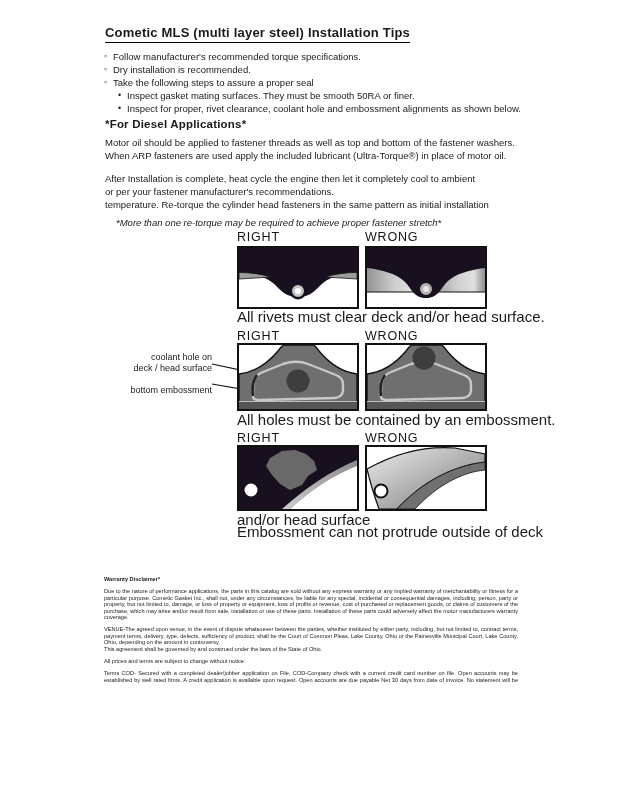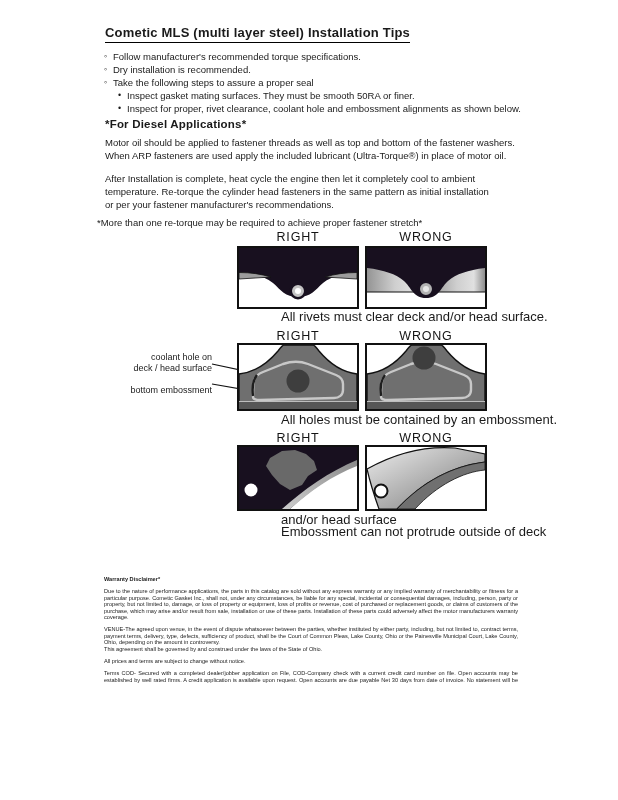--- a/index.html
+++ b/index.html
@@ -12,22 +12,22 @@
     font-size:13px; font-weight:bold; letter-spacing:0.2px;
     border-bottom:1.5px solid #000; padding-bottom:2px; display:inline-block;
   }
   .bullets { font-size:9.5px; line-height:13px; }
   .brow { display:flex; white-space:nowrap; }
   .brow .mk { width:9px; flex:0 0 9px; font-size:9px; }
   .brow.sub { margin-left:14px; }
   .brow.sub .mk { width:9px; flex:0 0 9px; }
   .section-head { font-size:11.5px; font-weight:bold; letter-spacing:0.2px; }
   .body-line { font-size:9.5px; line-height:13px; white-space:nowrap; }
-  .fig-label { font-size:12.5px; letter-spacing:0.8px; width:122px; text-align:center; color:#141414; }
-  .caption { font-size:13px; line-height:12px; white-space:nowrap;margin-left:44px; }
+  .fig-label { font-size:12.5px; letter-spacing:0.8px; width:122px; color:#141414; }
+  .caption { font-size:15px; line-height:12px; white-space:nowrap; }
   .annot { font-size:9px; line-height:11px; text-align:right; width:112px;margin-top:8px; }
   .legal { font-size:5.6px; line-height:6.4px; width:414px; text-align:justify; color:#222; }
   .legal .lh { font-weight:bold; margin:0 0 6px 0; }
   .legal p { margin:0 0 6px 0; }
   .legal p.tight { margin-bottom:0; }
   .pagenum { font-size:14px; letter-spacing:0.3px; color:#be185d; }
 </style>
 </head>
 <body>
 
@@ -58,24 +58,24 @@
       </div>
   </div>
 
   <div class="abs section-head" style="left:105px; top:118px;">*For Diesel Applications*</div>
   <div class="abs" style="left:105px; top:136px;">
     <div class="body-line">Motor oil should be applied to fastener threads as well as top and bottom of the fastener washers.</div>
     <div class="body-line">When ARP fasteners are used apply the included lubricant (Ultra-Torque®) in place of motor oil.</div>
   </div>
   <div class="abs" style="left:105px; top:172px;">
     <div class="body-line">After Installation is complete, heat cycle the engine then let it completely cool to ambient</div>
+    <div class="body-line">or per your fastener manufacturer's recommendations.</div>
     <div class="body-line">temperature. Re-torque the cylinder head fasteners in the same pattern as initial installation</div>
-    <div class="body-line">or per your fastener manufacturer's recommendations.</div>
-  </div>
-  <div class="abs body-line" style="left:97px; top:216px;">*More than one re-torque may be required to achieve proper fastener stretch*</div>
+  </div>
+  <div class="abs body-line" style="left:116px; top:216px;font-style:italic;">*More than one re-torque may be required to achieve proper fastener stretch*</div>
 
   <div class="abs fig-label" style="left:237px; top:230px;">RIGHT</div>
   <div class="abs fig-label" style="left:365px; top:230px;">WRONG</div>
 
   <svg class="abs" style="left:237px; top:246px;" width="122" height="63" viewBox="0 0 122 63">
     <rect x="1" y="1" width="120" height="61" fill="#ffffff"></rect>
     <path d="M2,2 H120 V28 C104,28 95,30 86,37 C78,44 74,51 61,51 C48,51 44,44 36,37 C27,30 18,28 2,28 Z" fill="#18101f"></path>
     <path d="M2,26.5 C14,26.5 24,28 34,31 L2,33 Z" fill="#9c9c9c" stroke="#111" stroke-width="0.8"></path>
     <path d="M120,26.5 C108,26.5 98,28 88,31 L120,33 Z" fill="#9c9c9c" stroke="#111" stroke-width="0.8"></path>
     <circle cx="61" cy="45" r="7.2" fill="#c4c4c4" stroke="#18101f" stroke-width="2.4"></circle>

